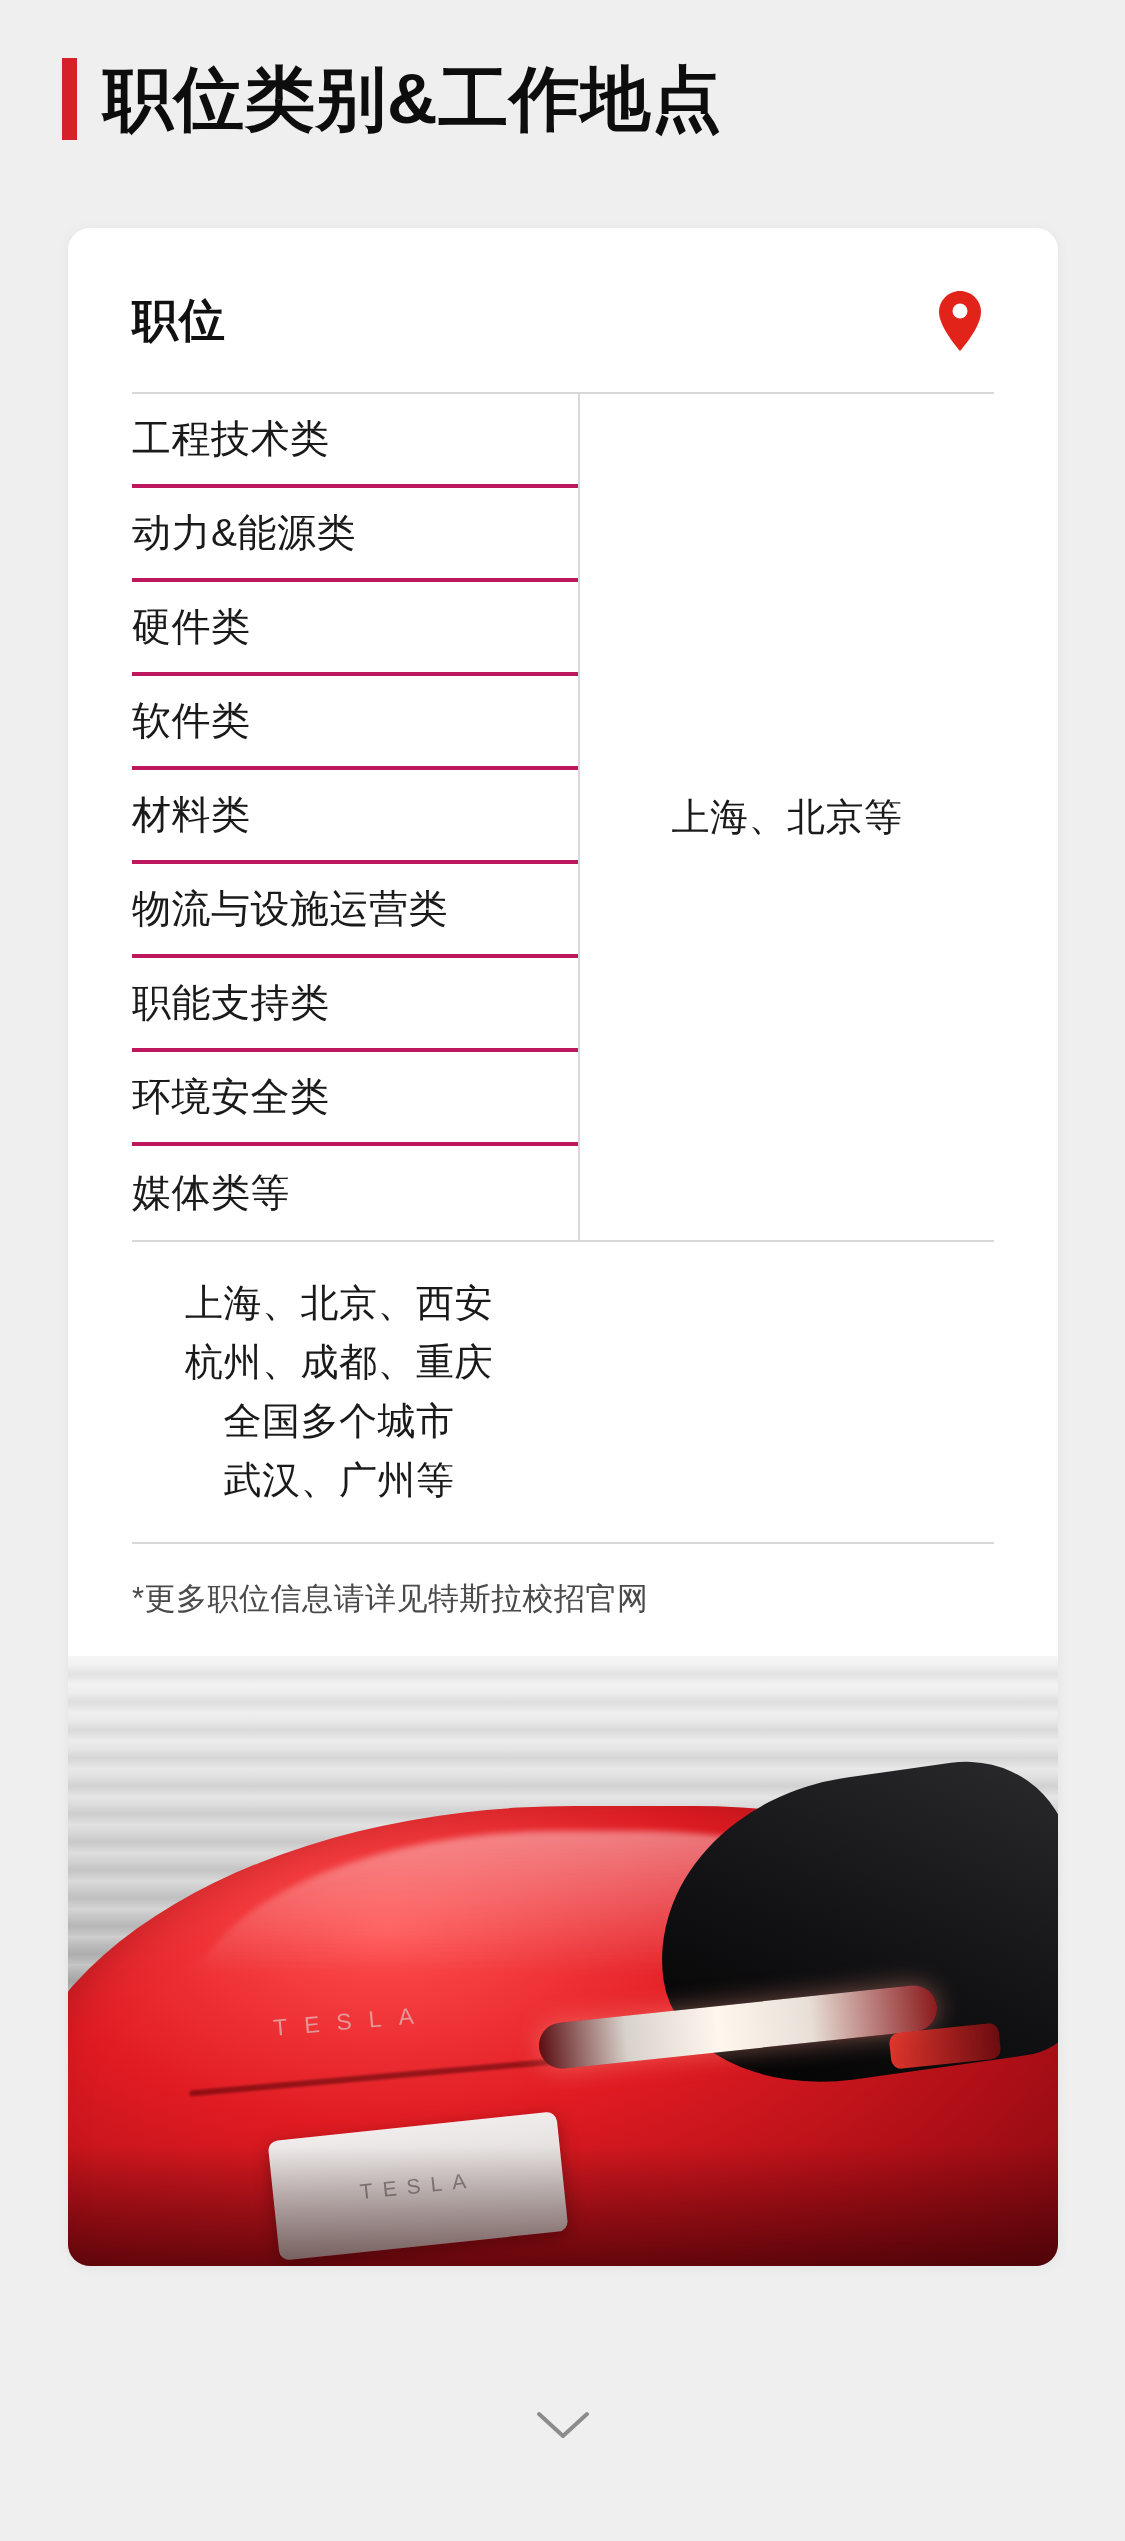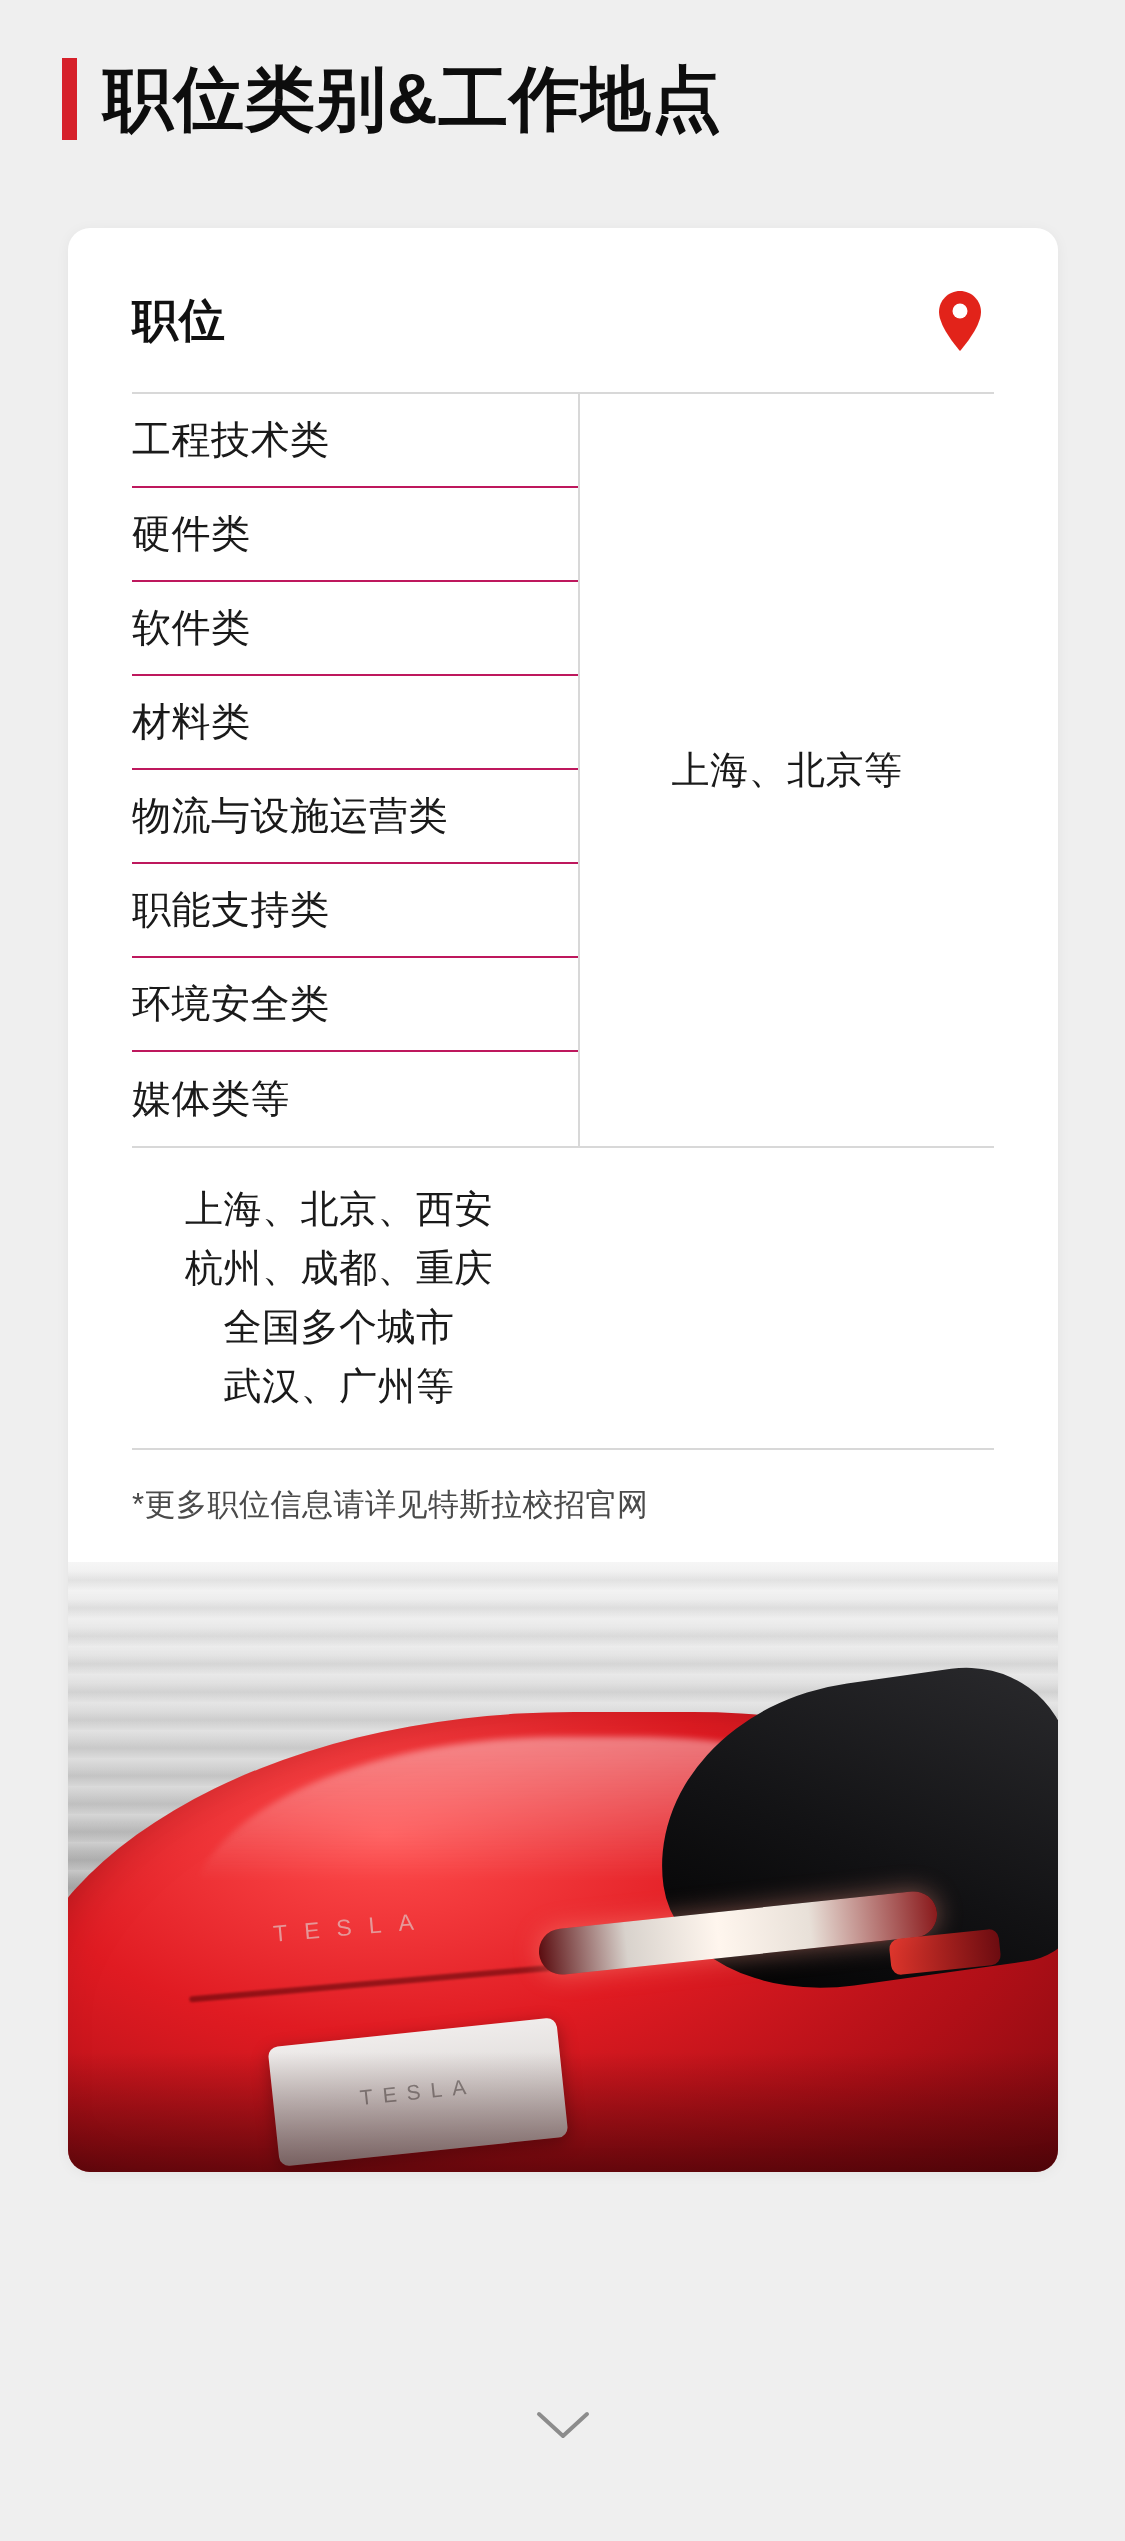--- a/index.html
+++ b/index.html
@@ -83,21 +83,21 @@
     width: 48%;
     box-sizing: border-box;
     display: flex;
     align-items: center;
     justify-content: center;
   }
   .job-row {
     height: 94px;
     display: flex;
     align-items: center;
-    border-bottom: 2px solid #be185d;
+    border-bottom: 4px solid #be185d;
     font-size: 39px;
     color: #1a1a1a;
     letter-spacing: 0.5px;
     box-sizing: border-box;
   }
   .job-row:last-child {
     border-bottom: none;
   }
   .loc-text {
     font-size: 38px;
@@ -298,20 +298,21 @@
     <div class="card-head-title">职位</div>
     <svg class="pin-icon" viewBox="0 0 48 62">
       <path d="M24 1C12.4 1 3 10.4 3 22c0 15.5 21 39 21 39s21-23.5 21-39C45 10.4 35.6 1 24 1z" fill="#e2231a"></path>
       <circle cx="24" cy="21" r="7.5" fill="#ffffff"></circle>
     </svg>
   </div>
 
   <div class="table">
     <div class="col-left">
       <div class="job-row">工程技术类</div>
+      <div class="job-row">动力&amp;能源类</div>
       <div class="job-row">硬件类</div>
       <div class="job-row">软件类</div>
       <div class="job-row">材料类</div>
       <div class="job-row">物流与设施运营类</div>
       <div class="job-row">职能支持类</div>
       <div class="job-row">环境安全类</div>
       <div class="job-row">媒体类等</div>
     </div>
     <div class="col-right">
       <div class="loc-text">上海、北京等</div>

